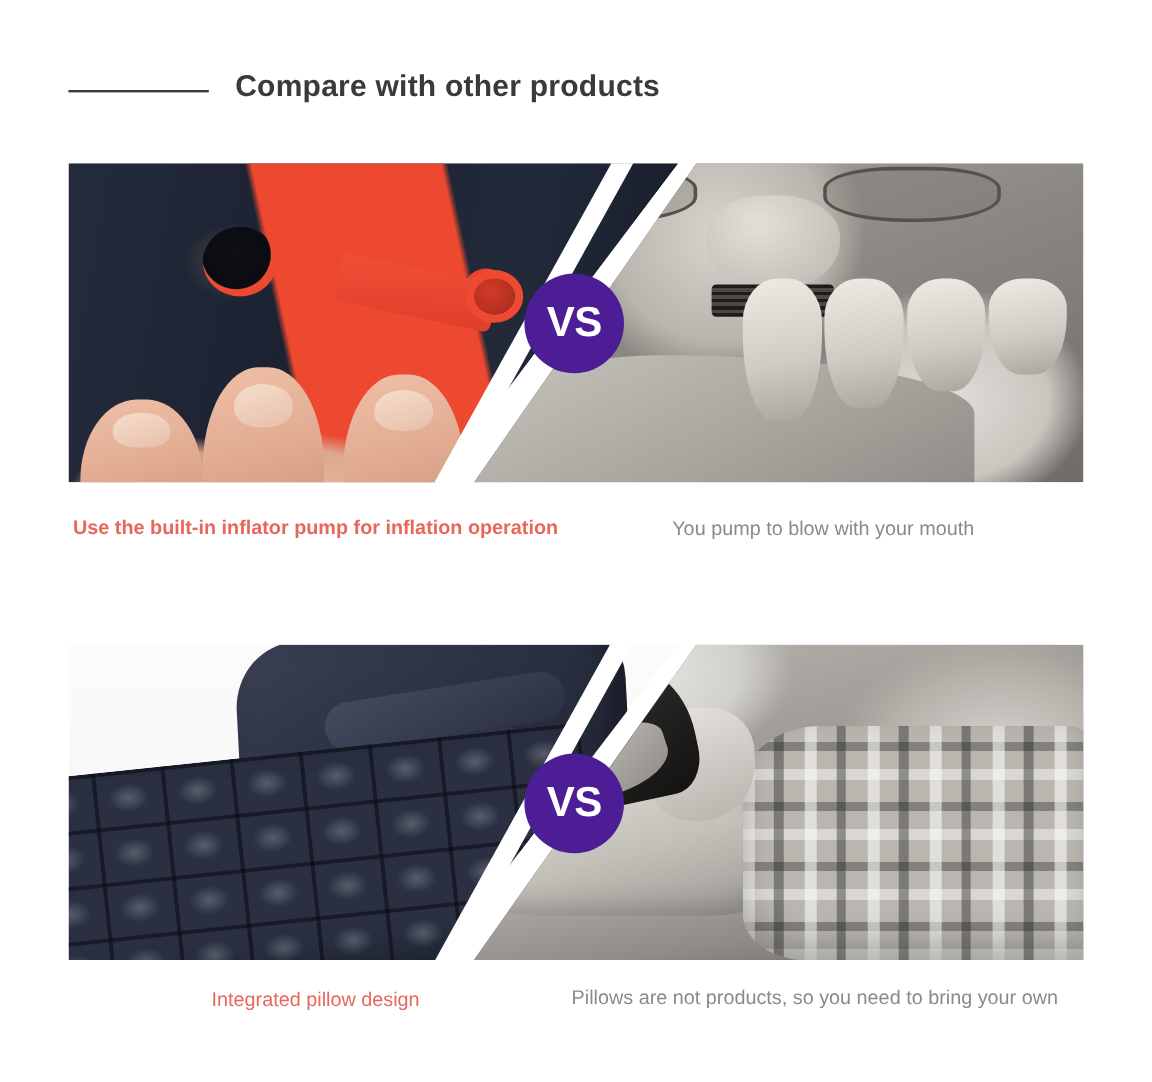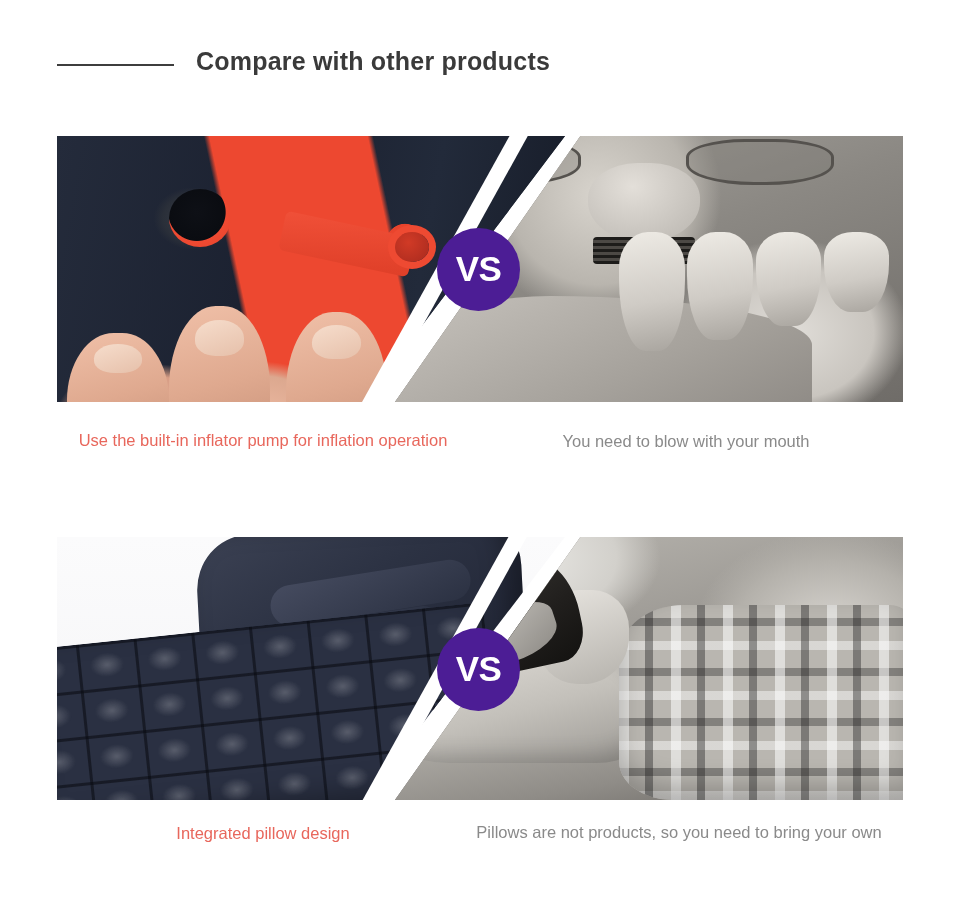--- a/index.html
+++ b/index.html
@@ -12,21 +12,21 @@
     height: 902px;
     position: relative;
     font-family: "Liberation Sans", sans-serif;
     overflow: hidden;
   }
 
   
   .header {
     position: absolute;
     left: 0;
-    top: 1px;
+    top: 12px;
     width: 920px;
     height: 120px;
     padding-left: 28px;
   }
   .header-rule {
     position: absolute;
     left: 57px;
     top: 63px;
     width: 117px;
     height: 2px;
@@ -389,21 +389,21 @@
 
   
   .caption {
     position: absolute;
     font-size: 16.5px;
     line-height: 23px;
   }
   .caption-red  { color: #e8675c; }
   .caption-gray { color: #8a8a8a; }
 
-  .cap-1 { left: 57px;  top: 429px; width: 412px; text-align: center; }
+  .cap-1 { left: 57px;  top: 429px; width: 412px; text-align: center; font-weight: bold; }
   .cap-2 { left: 469px; top: 430px; width: 434px; text-align: center; }
   .cap-3 { left: 57px;  top: 822px; width: 412px; text-align: center; }
   .cap-4 { left: 455px; top: 821px; width: 448px; text-align: center; }
 </style>
 </head>
 <body>
 
 <div class="header">
   <div class="header-rule"></div>
   <div class="header-title">Compare with other products</div>
@@ -450,21 +450,21 @@
   </div>
 
   <div class="divider"></div>
 
   <div class="vs-badge">
     <span class="vs-text">VS</span>
   </div>
 </div>
 
 <div class="caption caption-red cap-1">Use the built-in inflator pump for inflation operation</div>
-<div class="caption caption-gray cap-2">You need to blow with your mouth</div>
+<div class="caption caption-gray cap-2">You pump to blow with your mouth</div>
 
 <div class="row row-2">
 
   <div class="panel panel-left clip-left">
     <div class="photo photo-pad">
       <div class="pillow">
         <div class="pillow-rib"></div>
         <div class="pillow-rib2"></div>
       </div>
       <div class="mat">

